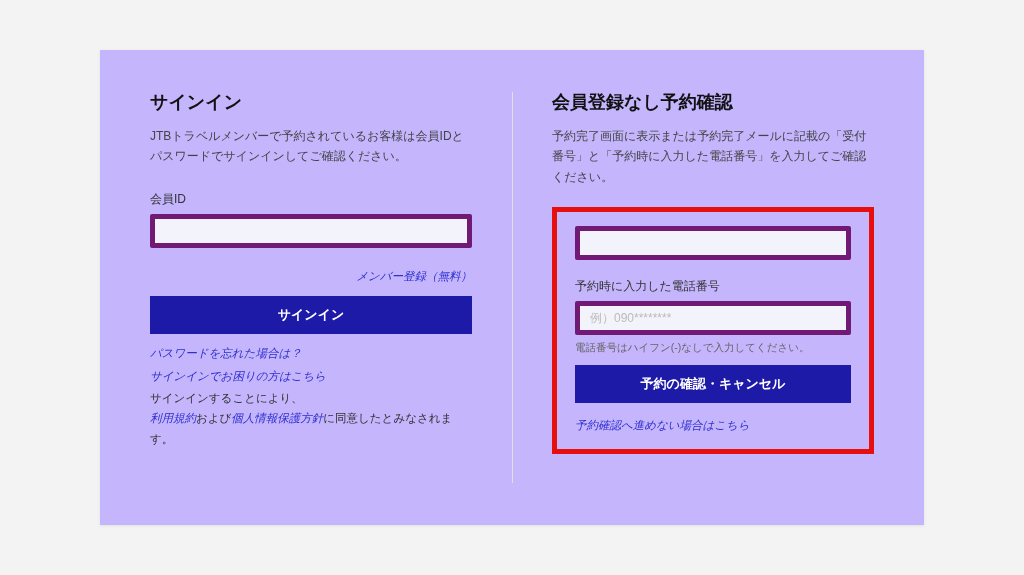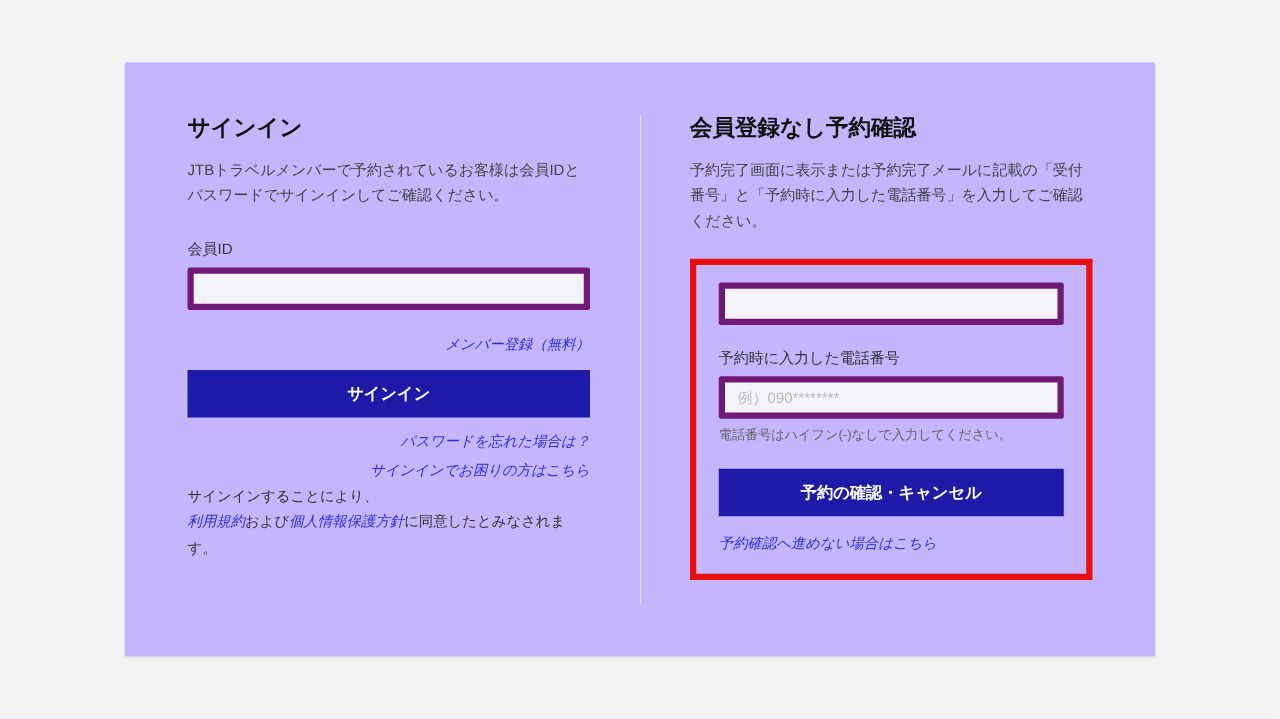--- a/index.html
+++ b/index.html
@@ -81,33 +81,33 @@
       border: none;
       height: 38px;
       font-size: 13px;
       font-weight: 600;
       cursor: pointer;
       margin-bottom: 12px;
     }
     .small-links .link {
       display: block;
       margin: 8px 0 4px;
-      text-align: right;
+      text-align: left;
     }
     .terms {
       font-size: 11.5px;
       color: #333;
       line-height: 1.8;
       margin-top: 2px;
     }
     .terms .link { font-size: 11.5px; }
     .note {
       font-size: 10.5px;
       color: #666;
-      margin: 6px 0 20px;
+      margin: 6px 0 10px;
     }
     .highlight-box {
       border: 5px solid #e70e0e;
       padding: 14px 18px 16px;
       margin-top: -4px;
     }
   </style>
 </head>
 <body>
 

